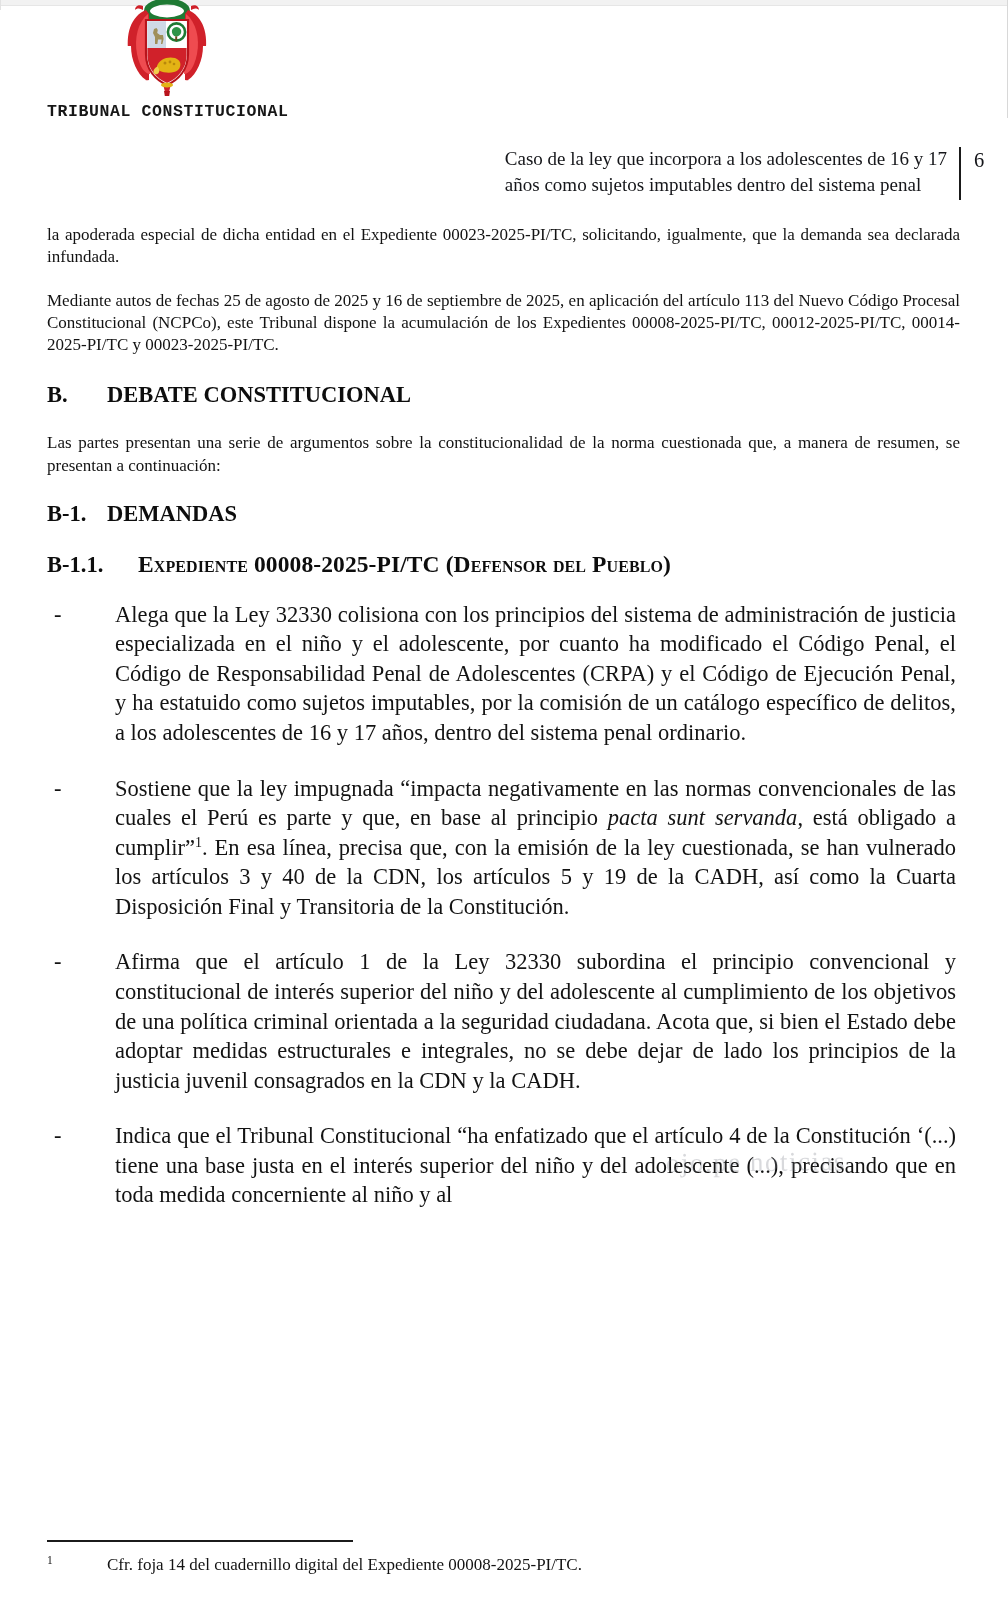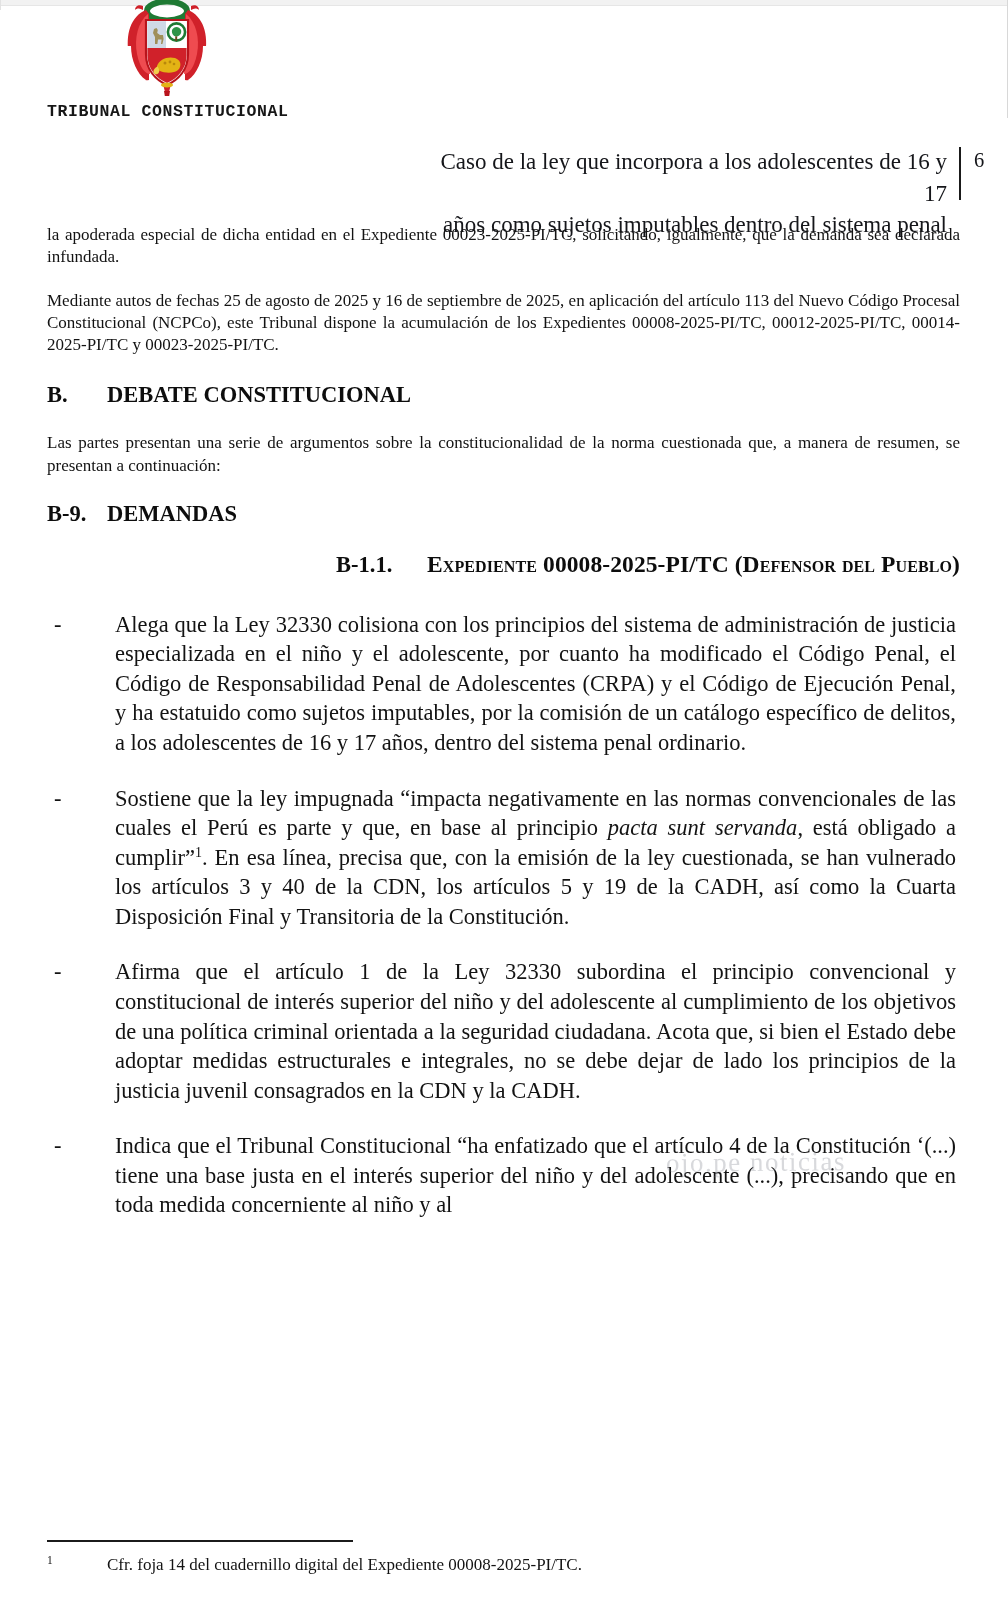--- a/index.html
+++ b/index.html
@@ -74,22 +74,22 @@
   .running-head {
     position: absolute;
     top: 146px;
     left: 430px;
     right: 18px;
     display: flex;
     align-items: flex-start;
     justify-content: flex-end;
   }
   .running-head-title {
-    text-align: right;
-    font-size: 23px;
+    text-align: left;
+    font-size: 19px;
     line-height: 1.38;
     max-width: 510px;
     color: #15161a;
   }
   .running-head-title .rh-line { display: block; }
   .running-head-rule {
     width: 2px;
     background: #1a1a1a;
     height: 53px;
     margin: 1px 13px 0 12px;
@@ -132,27 +132,26 @@
     margin: 24px 0 22px 0;
     font-size: 22.5px;
     font-weight: bold;
     color: #0d0d0d;
     display: flex;
     align-items: baseline;
   }
   h3.head-b .lbl { width: 60px; flex: none; }
 
   h4.head-c {
-    margin: 24px 0 32px 0;
+    margin: 24px 0 22px 0;
     font-size: 21px;
     font-weight: bold;
     color: #0d0d0d;
     display: flex;
     align-items: baseline;
-    justify-content: flex-end;
   }
   h4.head-c .lbl {
     width: 91px;
     flex: none;
     font-size: 22.5px;
   }
   h4.head-c .smallcaps {
     font-variant: small-caps;
     font-size: 23.5px;
     letter-spacing: 0.1px;
@@ -296,21 +295,21 @@
     <p class="para">Mediante autos de fechas 25 de agosto de 2025 y 16 de septiembre de 2025, en aplicación del artículo 113 del Nuevo Código Procesal Constitucional (NCPCo), este Tribunal dispone la acumulación de los Expedientes 00008-2025-PI/TC, 00012-2025-PI/TC, 00014-2025-PI/TC y 00023-2025-PI/TC.</p>
 
     <h2 class="head-a">
       <span class="lbl">B.</span>
       <span>DEBATE CONSTITUCIONAL</span>
     </h2>
 
     <p class="para">Las partes presentan una serie de argumentos sobre la constitucionalidad de la norma cuestionada que, a manera de resumen, se presentan a continuación:</p>
 
     <h3 class="head-b">
-      <span class="lbl">B-9.</span>
+      <span class="lbl">B-1.</span>
       <span>DEMANDAS</span>
     </h3>
 
     <h4 class="head-c">
       <span class="lbl">B-1.1.</span>
       <span class="smallcaps">Expediente 00008-2025-PI/TC (Defensor del Pueblo)</span>
     </h4>
 
 
     <ul class="dash-list" id="argument-list">

